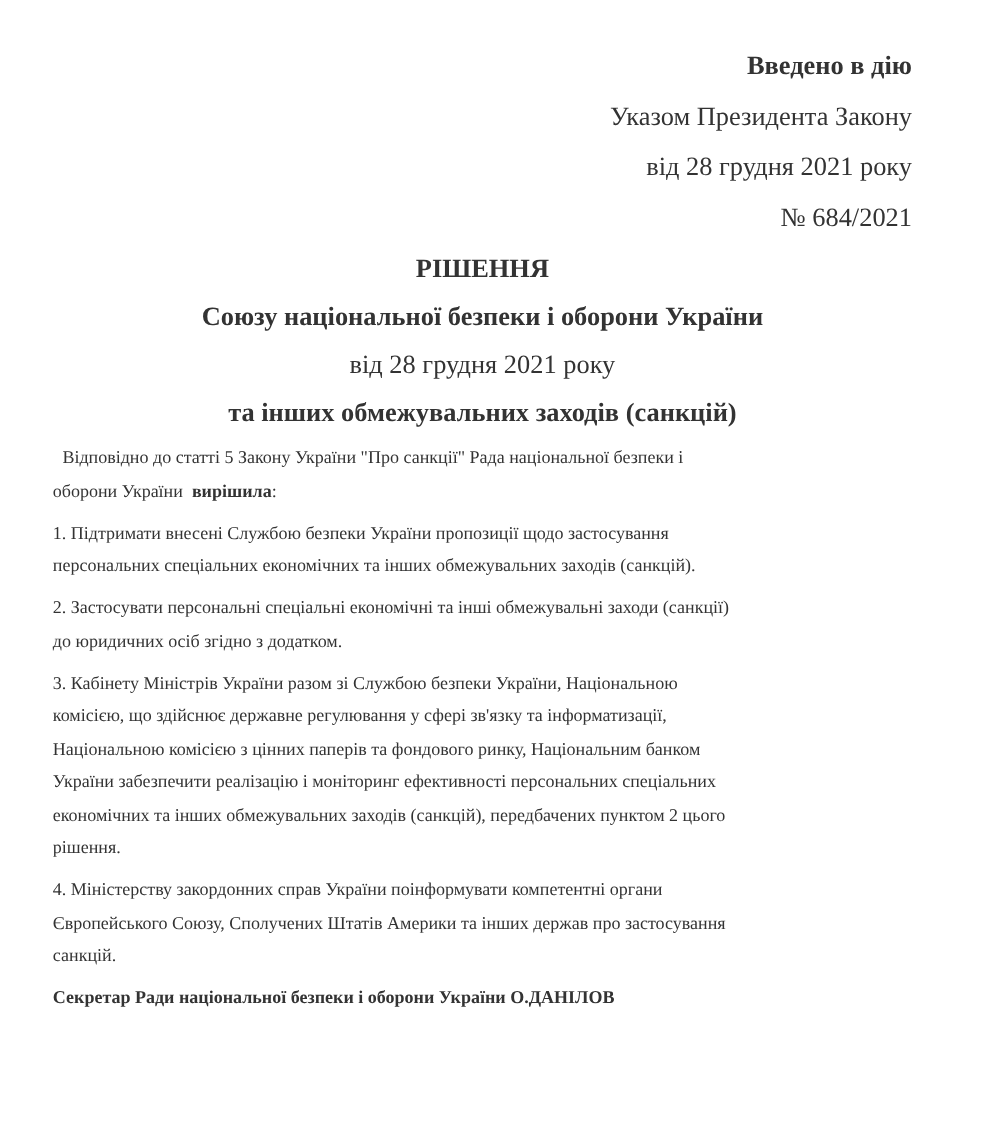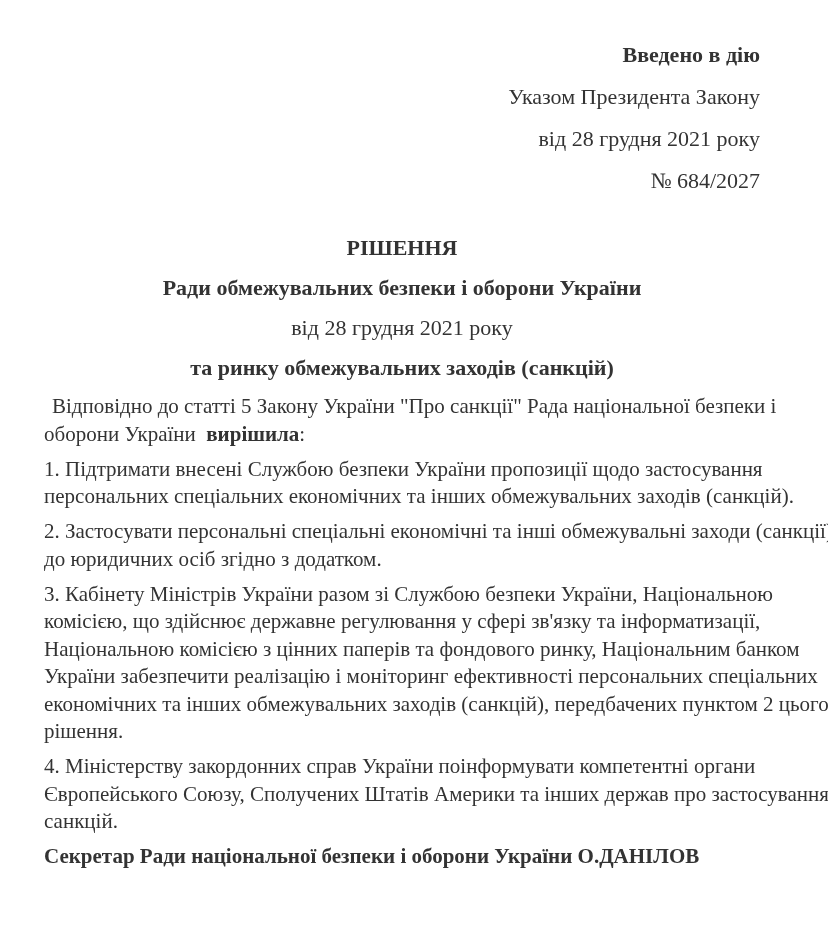--- a/index.html
+++ b/index.html
@@ -31,40 +31,40 @@
     font-size: 22px;
     line-height: 29px;
     white-space: pre;
   }
   .enactment p.bold {
     font-weight: bold;
   }
 
   
   .title-block {
-    margin-top: 38px;
+    margin-top: 14px;
     text-align: center;
   }
   .title-block p {
     margin: 0 0 11px 0;
     font-size: 22px;
     line-height: 29px;
     white-space: pre;
   }
   .title-block p.bold {
     font-weight: bold;
   }
   .title-block p.regular {
     font-weight: normal;
   }
 
   
   .body-block p {
     margin: 0 0 7.5px 0;
-    font-size: 21px;
+    font-size: 15px;
     line-height: 27.5px;
     white-space: pre;
   }
   .body-block .intro {
     text-indent: 8px;
   }
   .body-block .intro .emph {
     font-weight: bold;
   }
   .body-block .signature {
@@ -73,28 +73,28 @@
 </style>
 </head>
 <body>
 
 <div class="page">
 
   <div class="enactment">
     <p class="bold">Введено в дію</p>
     <p>Указом Президента Закону</p>
     <p>від 28 грудня 2021 року</p>
-    <p>№ 684/2027</p>
+    <p>№ 684/2021</p>
   </div>
 
   <div class="title-block">
     <p class="bold">РІШЕННЯ</p>
-    <p class="bold">Ради обмежувальних безпеки і оборони України</p>
+    <p class="bold">Союзу національної безпеки і оборони України</p>
     <p class="regular">від 28 грудня 2021 року</p>
-    <p class="bold">та ринку обмежувальних заходів (санкцій)</p>
+    <p class="bold">та інших обмежувальних заходів (санкцій)</p>
   </div>
 
   <div class="body-block">
     <p class="intro"><span>Відповідно до статті 5 Закону України "Про санкції" Рада національної безпеки і
 оборони України  </span><span class="emph">вирішила</span><span>:</span></p>
     <p>1. Підтримати внесені Службою безпеки України пропозиції щодо застосування
 персональних спеціальних економічних та інших обмежувальних заходів (санкцій).</p>
     <p>2. Застосувати персональні спеціальні економічні та інші обмежувальні заходи (санкції)
 до юридичних осіб згідно з додатком.</p>
     <p>3. Кабінету Міністрів України разом зі Службою безпеки України, Національною

